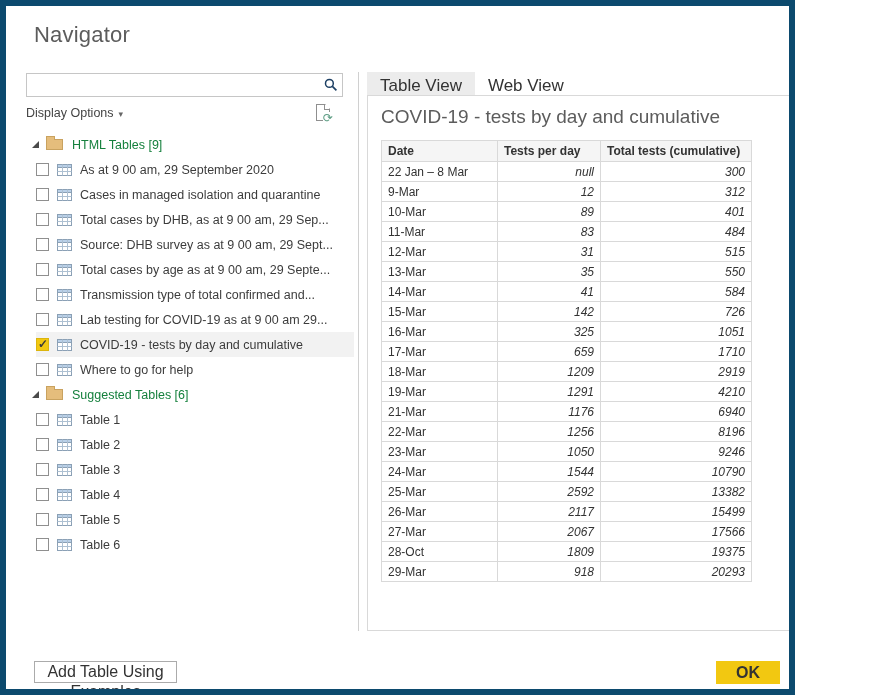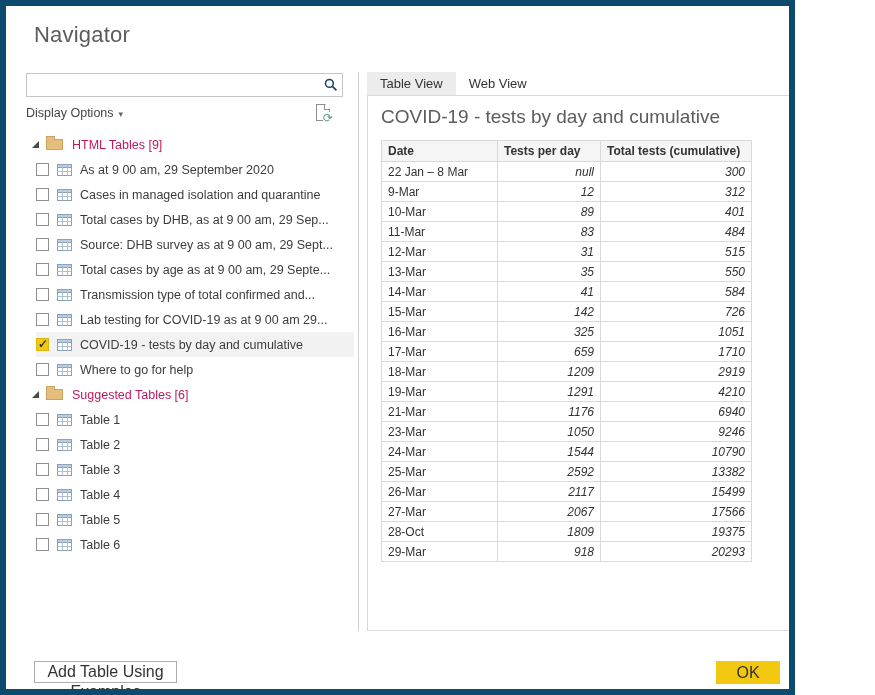--- a/index.html
+++ b/index.html
@@ -34,28 +34,28 @@
   .tree-row .twisty, .tree-row .folder-icon { display:none; }
   .tree-row .checkbox { width:13px; height:13px; border:1px solid #8f8f8f; background:#fff; position:relative; flex:0 0 auto; cursor:pointer; }
   .tree-row .checkbox.checked { background:#F2C811; border-color:#dcb50d; }
   .tree-row .checkbox.checked::after { content:"✓"; position:absolute; left:1px; top:-2px; font-size:12px; font-weight:bold; color:#3a3a3a; }
   .tree-row .table-icon { margin-left:8px; flex:0 0 auto; display:flex; }
   .tree-row .label { margin-left:8px; font-size:12.5px; color:#3c3c3c; white-space:nowrap; }
   .tree-row.folder { margin-left:0; padding-left:6px; }
   .tree-row.folder .twisty { display:block; width:0; height:0; border-left:7px solid transparent; border-bottom:7px solid #4a4a4a; flex:0 0 auto; }
   .tree-row.folder .folder-icon { display:block; position:relative; margin-left:7px; width:17px; height:11px; background:#e5bd7c; border:1px solid #c9a25f; flex:0 0 auto; }
   .tree-row.folder .folder-icon::before { content:""; position:absolute; left:-1px; top:-4px; width:7px; height:3px; background:#e5bd7c; border:1px solid #c9a25f; border-bottom:none; }
-  .tree-row.folder .label { margin-left:9px; color:#be185d; }
+  .tree-row.folder .label { margin-left:9px; color:#15803d; }
 
   
   .v-divider { position:absolute; left:352px; top:66px; width:1px; height:559px; background:#d0d0d0; }
 
   
   .tabs { position:absolute; left:361px; top:66px; display:flex; height:23px; }
-  .tab { padding:4px 13px 0 13px; font-size:13px; color:#333; cursor:pointer; }
+  .tab { padding:4px 13px 0 13px; font-size:17px; color:#333; cursor:pointer; }
   .tab.active { background:#ececec; }
 
   .preview-panel { position:absolute; left:361px; top:89px; width:505px; height:536px; border:1px solid #d9d9d9; background:#fff; }
   .preview-title { position:absolute; left:13px; top:10px; font-size:19px; color:#5c5c5c; font-weight:400; }
 
   table.data-table { position:absolute; left:13px; top:44px; border-collapse:collapse; table-layout:fixed; background:#fff; }
   .data-table th, .data-table td { border:1px solid #d9d9d9; font-size:12px; color:#333; overflow:hidden; white-space:nowrap; }
   .data-table th { height:21px; background:#f5f5f5; font-weight:bold; text-align:left; padding:0 6px; }
   .data-table td { height:20px; padding:0 6px; }
   .data-table td.num { font-style:italic; text-align:right; }
@@ -63,21 +63,21 @@
 
   
   .scrollbar { position:absolute; left:459px; top:66px; width:18px; height:462px; background:#f1f1f1; }
   .sb-arrow { position:absolute; left:0; width:18px; height:22px; display:flex; align-items:center; justify-content:center; cursor:pointer; }
   .sb-up { top:8px; } .sb-down { bottom:8px; }
   .sb-thumb { position:absolute; left:0; top:35px; width:18px; height:52px; background:#cdcdcd; cursor:pointer; }
 
   
   .btn { position:absolute; font-size:16px; color:#333; text-align:center; cursor:pointer; font-family:inherit; }
   .btn-add { left:28px; top:655px; width:143px; height:22px; line-height:20px; background:#fff; border:1px solid #ababab; }
-  .btn-ok { left:710px; top:655px; width:64px; height:23px; line-height:23px; background:#F2C811; border:none; font-weight:400; }
+  .btn-ok { left:710px; top:655px; width:64px; height:23px; line-height:23px; background:#F2C811; border:none; font-weight:700; }
   .btn-cancel { left:791px; top:655px; width:64px; height:23px; line-height:21px; background:#fff; border:1px solid #8a8a8a; }
 </style>
 </head>
 <body>
 
 <div class="window">
 
   <div class="dialog-title">Navigator</div>
 
   <div class="win-btn btn-max">
@@ -451,20 +451,25 @@
             <td class="num">4210</td>
           </tr>
 
 
           <tr>
             <td class="date">21-Mar</td>
             <td class="num">1176</td>
             <td class="num">6940</td>
           </tr>
 
+          <tr>
+            <td class="date">22-Mar</td>
+            <td class="num">1256</td>
+            <td class="num">8196</td>
+          </tr>
 
           <tr>
             <td class="date">23-Mar</td>
             <td class="num">1050</td>
             <td class="num">9246</td>
           </tr>
 
           <tr>
             <td class="date">24-Mar</td>
             <td class="num">1544</td>

